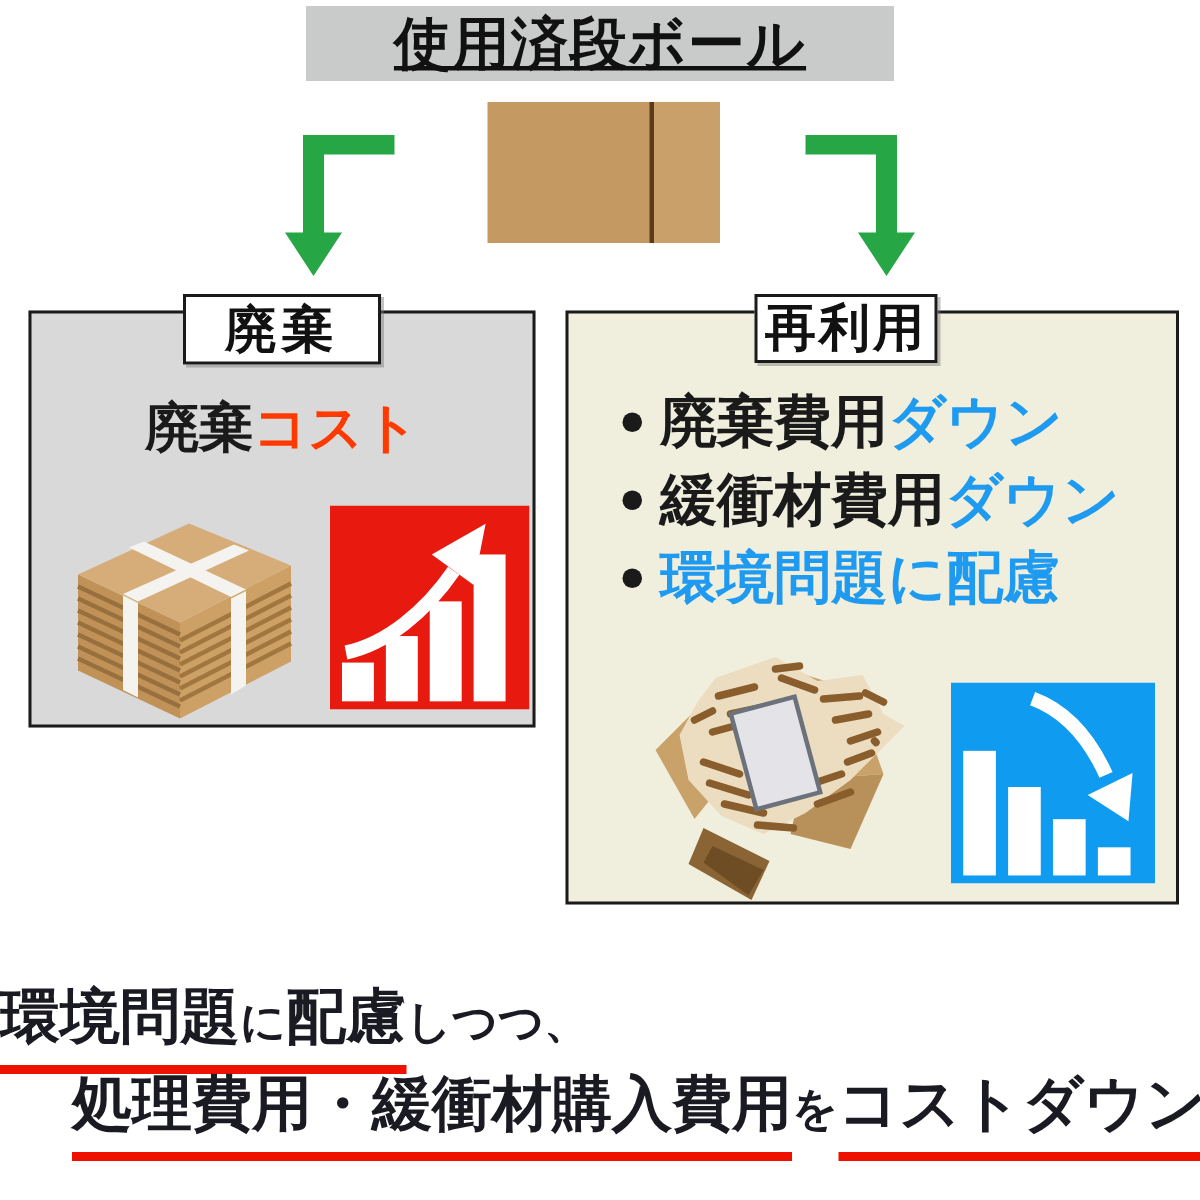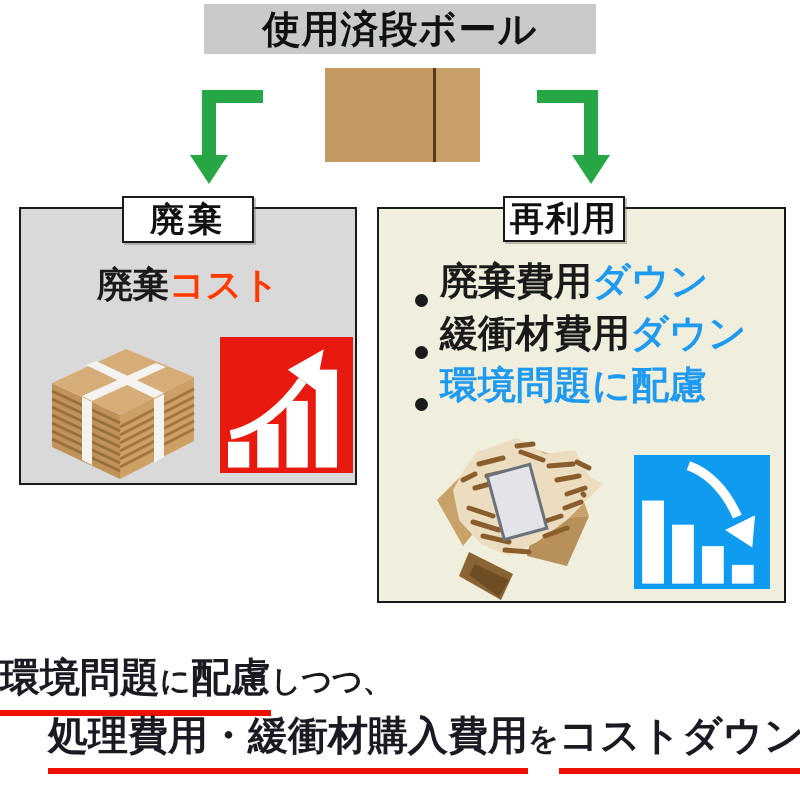--- a/index.html
+++ b/index.html
@@ -6,21 +6,21 @@
   body { background: #ffffff; font-family: "DejaVu Sans", "Liberation Sans", sans-serif; }
   .canvas {
     position: relative; width: 800px; height: 800px;
     background: #ffffff; overflow: hidden;
     font-family: "DejaVu Sans", "Liberation Sans", sans-serif;
   }
   
   .top-header {
     position: absolute; left: 204px; top: 4px; width: 392px; height: 50px;
     background: #c9caca; display: flex; align-items: center; justify-content: center;
-    font-size: 38px; font-weight: bold; color: #111; letter-spacing: 1px;
+    font-size: 38px; font-weight: bold; color: #111; letter-spacing: 1px; text-decoration: underline;
   }
   
   .flat-box {
     position: absolute; left: 325px; top: 68px; width: 155px; height: 94px;
     background: #c49a62;
   }
   .flat-box .crease {
     position: absolute; left: 108px; top: 0; width: 3px; height: 100%;
     background: #5a3a18;
   }
@@ -46,21 +46,21 @@
   }
   .label-disposal { left: 122px; top: 196px; width: 132px; height: 47px; font-size: 34px; letter-spacing: 4px; }
   .label-reuse   { left: 503px; top: 196px; width: 122px; height: 46px; font-size: 34px; letter-spacing: 2px; }
   .disposal-caption {
     position: absolute; left: 0; top: 52px; width: 100%;
     text-align: center; font-size: 36px; font-weight: bold; color: #1a1a1a;
   }
   .disposal-caption .red { color: #ff3a00; }
   
   .bullet-list { position: absolute; left: 36px; top: 46px; }
-  .bullet-row { display: flex; align-items: flex-end; height: 52px; }
+  .bullet-row { display: flex; align-items: center; height: 52px; }
   .bullet-dot {
     width: 13px; height: 13px; border-radius: 50%; background: #1a1a1a;
     margin-right: 12px; flex: 0 0 auto;
   }
   .bullet-text { font-size: 38px; font-weight: bold; color: #1a1a1a; letter-spacing: 0px; white-space: nowrap; }
   .bullet-text .blue { color: #1e9bf0; }
   
   .stack-illustration { position: absolute; left: 15px; top: 122px; width: 165px; height: 150px; }
   .chart-up-icon { position: absolute; left: 199px; top: 128px; width: 133px; height: 136px; }
   .packaging-illustration { position: absolute; left: 38px; top: 215px; width: 200px; height: 180px; }

